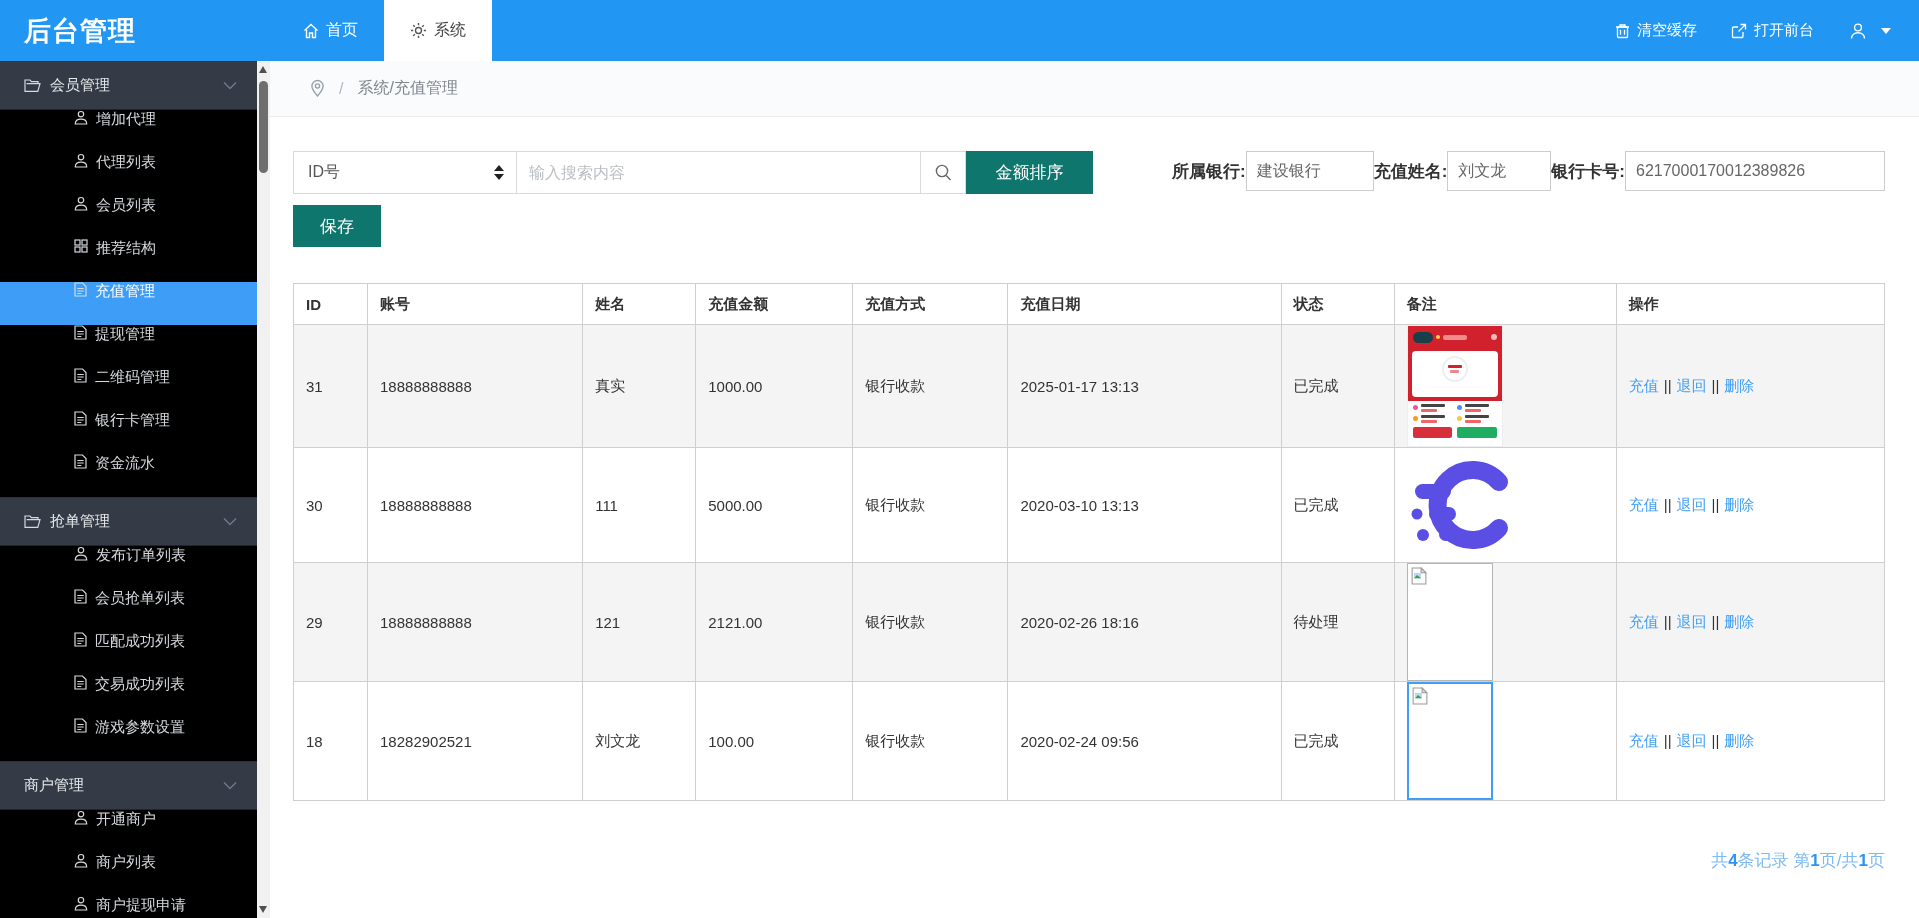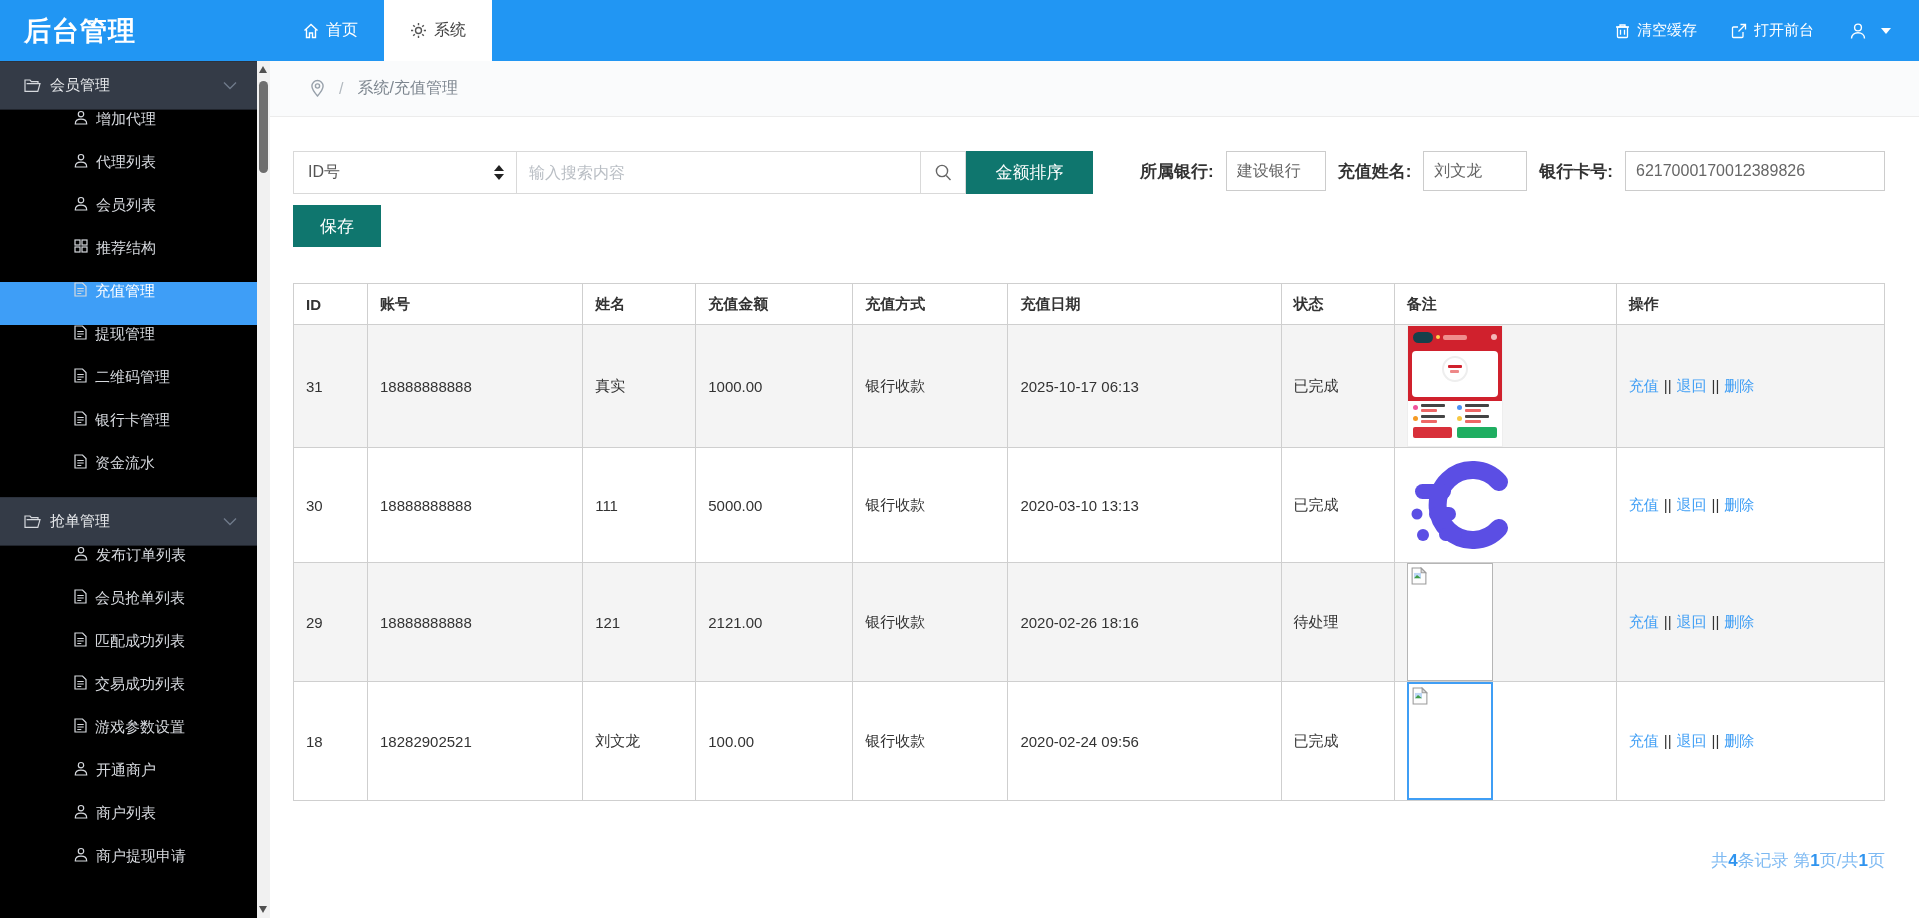--- a/index.html
+++ b/index.html
@@ -56,24 +56,24 @@
   .sel .ud i { width:0; height:0; border-left:5px solid transparent; border-right:5px solid transparent; }
   .sel .ud .u { border-bottom:6px solid #222; }
   .sel .ud .d { border-top:6px solid #222; }
   .sinput { width:404px; border:1px solid #d9d9d9; border-left:none; font-size:16px;
     padding:0 12px; color:#444; outline:none; }
   .sinput::placeholder { color:#b9bec4; }
   .sbtn-icon { width:45px; border:1px solid #d9d9d9; border-left:none; background:#fff;
     display:flex; align-items:center; justify-content:center; cursor:pointer; }
   .btn-blue { background:#0f766e; color:#fff; border:none; font-size:17px; cursor:pointer; }
   .btn-sort { width:127px; height:43px; }
-  .fields { margin-left:auto; display:flex; align-items:center; gap:12px; }
+  .fields { margin-left:auto; display:flex; align-items:center; gap:0; }
   .flabel { font-size:17px; font-weight:bold; color:#333; white-space:nowrap; }
   .finput { height:40px; border:1px solid #ccc; font-size:16px; color:#666; padding:0 10px; outline:none; }
-  .f-bank { width:100px; }
+  .f-bank { width:128px; }
   .f-name { width:104px; }
   .f-card { width:260px; }
 
   .save-row { margin:11px 0 0 23px; }
   .btn-save { width:88px; height:42px; font-size:17px; }
 
   
   table.grid { margin:36px 34px 0 23px; width:1592px; border-collapse:collapse; table-layout:fixed; }
   table.grid th, table.grid td { border:1px solid #cfcfcf; font-size:15px; color:#333;
     padding:0 0 0 12px; text-align:left; vertical-align:middle; }
@@ -324,20 +324,28 @@
       <span>交易成功列表</span>
     </div>
     <div class="side-item">
       <span class="s-ic">
         <svg width="13" height="15" viewBox="0 0 13 15" fill="none" stroke="#d6d9de" stroke-width="1.2">
           <path d="M1 1 h7.5 l3.5 3.5 V14 H1 z"></path>
           <path d="M3.3 6.5 h6.4 M3.3 9 h6.4 M3.3 11.5 h4"></path>
         </svg>
       </span>
       <span>游戏参数设置</span>
+    </div>
+    <div class="side-section">
+      <span>商户管理</span>
+      <span class="chev">
+        <svg width="14" height="9" viewBox="0 0 14 9" fill="none" stroke="#6f7a8a" stroke-width="1.4">
+          <path d="M1 1.5 L7 7.5 L13 1.5"></path>
+        </svg>
+      </span>
     </div>
     <div class="side-item">
       <span class="s-ic">
         <svg width="14" height="15" viewBox="0 0 14 15" fill="none" stroke="#d6d9de" stroke-width="1.2">
           <circle cx="7" cy="4.2" r="2.7"></circle>
           <path d="M1.3 14 c0-3 2.4-4.8 5.7-4.8 s5.7 1.8 5.7 4.8 z"></path>
         </svg>
       </span>
       <span>开通商户</span>
     </div>
@@ -439,21 +447,21 @@
           <th>操作</th>
         </tr>
       </thead>
     <tbody id="tbody">
         <tr class="odd">
           <td>31</td>
           <td>18888888888</td>
           <td>真实</td>
           <td>1000.00</td>
           <td>银行收款</td>
-          <td>2025-10-17 06:13</td>
+          <td>2025-01-17 13:13</td>
           <td>已完成</td>
           <td>
             <div class="shot">
               <div class="shot-head">
                 <span class="oval"></span>
                 <span class="ydot"></span>
                 <span class="tbar"></span>
                 <span class="wdot"></span>
               </div>
               <div class="shot-mid">

